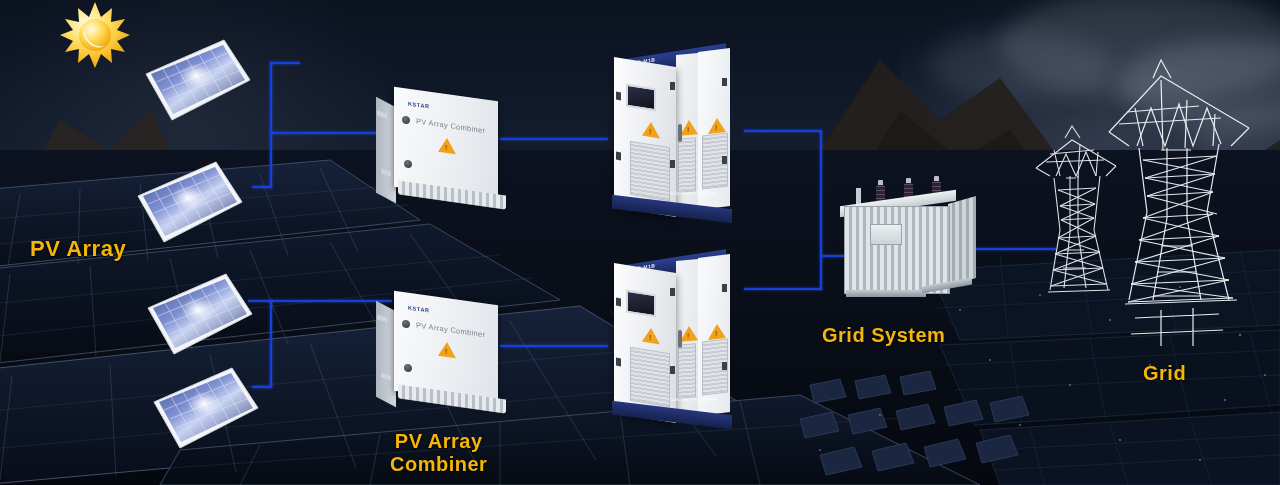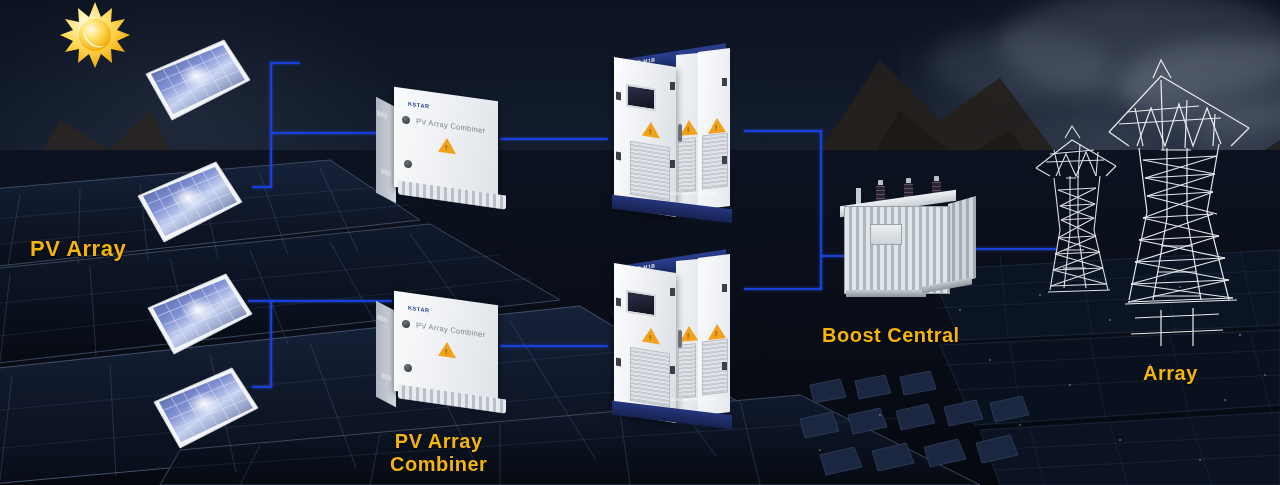--- a/index.html
+++ b/index.html
@@ -503,16 +503,16 @@
       <path d="M72 168 L58 250 M92 168 L106 250"></path>
       <path d="M66 196 L98 196 M62 222 L102 222 M58 246 L106 246"></path>
       <path d="M30 254 L142 250"></path>
       <path d="M66 260 L66 296 M98 258 L98 296 M40 268 L124 264 M36 284 L128 280"></path>
     </g>
   </svg>
 
   <div class="lbl" style="left:30px;top:236px;font-size:22px;">PV  Array</div>
   <div class="lbl" style="left:390px;top:430px;font-size:20px;text-align:center;">PV  Array
 Combiner</div>
-  <div class="lbl" style="left:822px;top:324px;font-size:20px;">Boost Central</div>
-  <div class="lbl" style="left:1143px;top:362px;font-size:20px;">Array</div>
+  <div class="lbl" style="left:822px;top:324px;font-size:20px;">Grid System</div>
+  <div class="lbl" style="left:1143px;top:362px;font-size:20px;">Grid</div>
 
 </div>
 
 </body></html>

